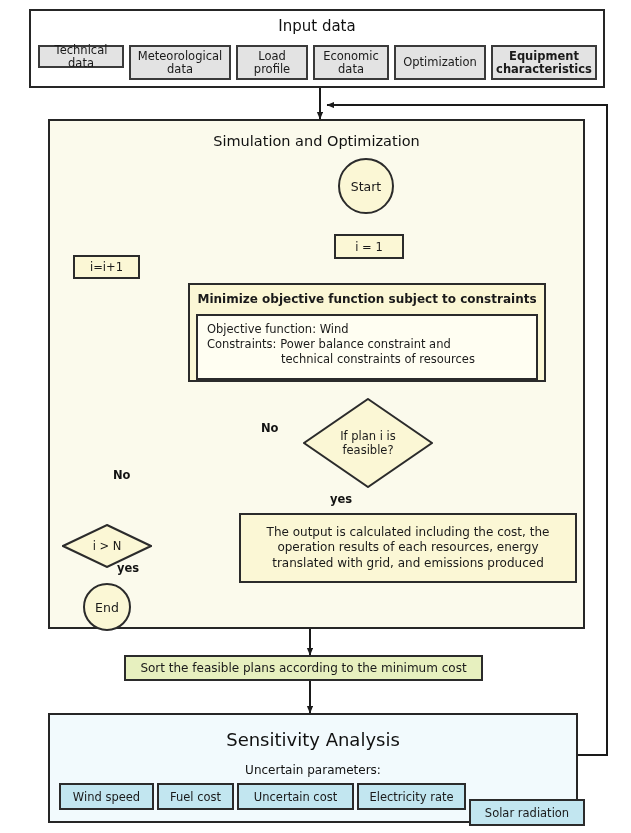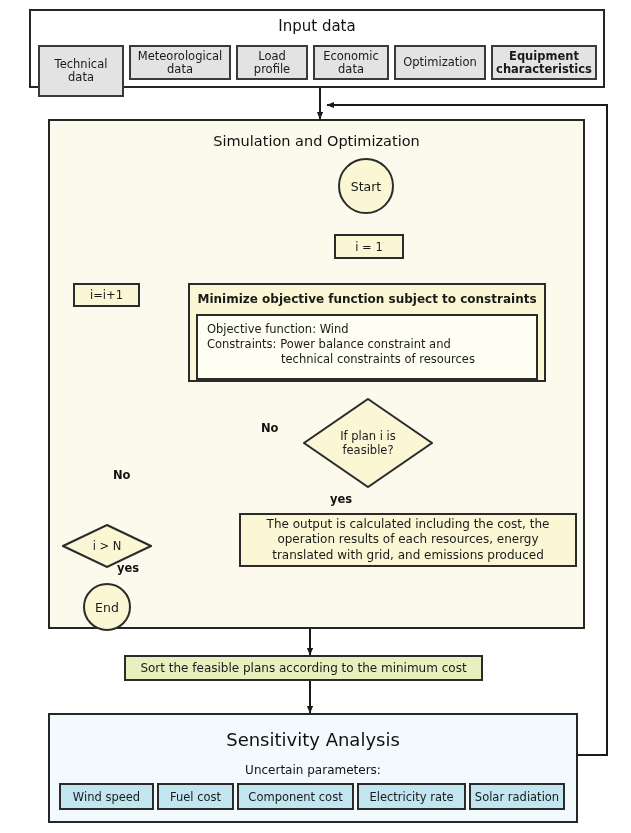--- a/index.html
+++ b/index.html
@@ -80,21 +80,21 @@
 
     <path class="wire" d="M310,629 L310,655" marker-end="url(#ah)"></path>
 
     <path class="wire" d="M310,681 L310,713" marker-end="url(#ah)"></path>
   </svg>
 
   <div class="node panel-input" style="left:29px;top:9px;width:576px;height:79px;">
     <div class="panel-title" style="top:6px;">Input data</div>
   </div>
 
-  <div class="node chip-grey" style="left:38px;top:45px;width:86px;height:52px;">
+  <div class="node chip-grey" style="left:38px;top:45px;width:86px;height:23px;">
     <span>Technical<br>data</span>
   </div>
   <div class="node chip-grey" style="left:129px;top:45px;width:102px;height:35px;">
     <span>Meteorological<br>data</span>
   </div>
   <div class="node chip-grey" style="left:236px;top:45px;width:72px;height:35px;">
     <span>Load<br>profile</span>
   </div>
   <div class="node chip-grey" style="left:313px;top:45px;width:76px;height:35px;">
     <span>Economic<br>data</span>
@@ -111,21 +111,21 @@
   </div>
 
   <div class="node circ" style="left:338px;top:158px;width:56px;height:56px;">
     <span>Start</span>
   </div>
 
   <div class="node box-yellow" style="left:334px;top:234px;width:70px;height:25px;">
     <span>i = 1</span>
   </div>
 
-  <div class="node box-yellow" style="left:73px;top:255px;width:67px;height:24px;margin-top:28px;">
+  <div class="node box-yellow" style="left:73px;top:255px;width:67px;height:24px;">
     <span>i=i+1</span>
   </div>
 
   <div class="node box-yellow" style="left:188px;top:283px;width:358px;height:99px;
        flex-direction:column;justify-content:flex-start;padding-top:7px;">
     <div style="font-weight:bold;font-size:12px;">Minimize objective function subject to constraints</div>
     <div class="box-inner" style="margin-top:8px;width:320px;height:60px;display:block;">
       <div>
         <b>Objective function:</b>
         <span>Wind</span>
@@ -140,21 +140,21 @@
     </div>
   </div>
 
   <div class="diamond-wrap" style="left:303px;top:398px;width:130px;height:90px;">
     <svg width="130" height="90">
       <polygon points="65,1 129,45 65,89 1,45" fill="#fbf7d5" stroke="#2b2b2b" stroke-width="2"></polygon>
     </svg>
     <div class="diamond-text">If plan i is<br>feasible?</div>
   </div>
 
-  <div class="node box-yellow" style="left:239px;top:513px;width:338px;height:54px;padding:0 8px;
+  <div class="node box-yellow" style="left:239px;top:513px;width:338px;height:70px;padding:0 8px;
        font-size:12px;line-height:15.5px;">
     <span>The output is calculated including the cost, the operation results of each resources, energy translated with grid, and emissions produced</span>
   </div>
 
   <div class="diamond-wrap" style="left:62px;top:524px;width:90px;height:44px;">
     <svg width="90" height="44">
       <polygon points="45,1 89,22 45,43 1,22" fill="#fbf7d5" stroke="#2b2b2b" stroke-width="2"></polygon>
     </svg>
     <div class="diamond-text">i &gt; N</div>
   </div>
@@ -177,22 +177,22 @@
     <div class="panel-title sens-sub" style="top:48px;">Uncertain parameters:</div>
   </div>
 
   <div class="node chip-blue" style="left:59px;top:783px;width:95px;height:27px;">
     <span>Wind speed</span>
   </div>
   <div class="node chip-blue" style="left:157px;top:783px;width:77px;height:27px;">
     <span>Fuel cost</span>
   </div>
   <div class="node chip-blue" style="left:237px;top:783px;width:117px;height:27px;">
-    <span>Component cost</span>
+    <span>Uncertain cost</span>
   </div>
   <div class="node chip-blue" style="left:357px;top:783px;width:109px;height:27px;">
     <span>Electricity rate</span>
   </div>
-  <div class="node chip-blue" style="left:469px;top:783px;width:96px;height:27px;">
+  <div class="node chip-blue" style="left:469px;top:799px;width:116px;height:27px;">
     <span>Solar radiation</span>
   </div>
 
 </div>
 
 </body></html>

